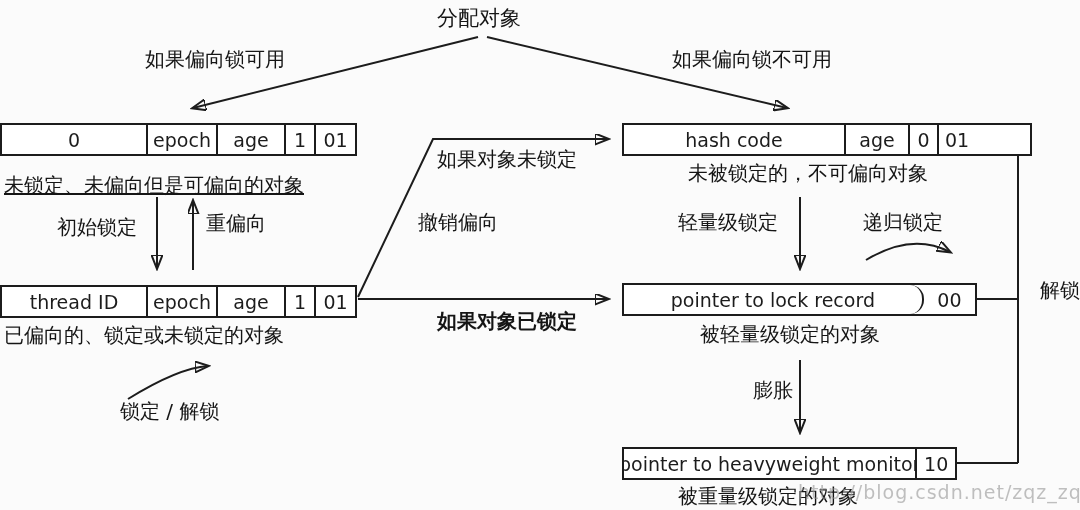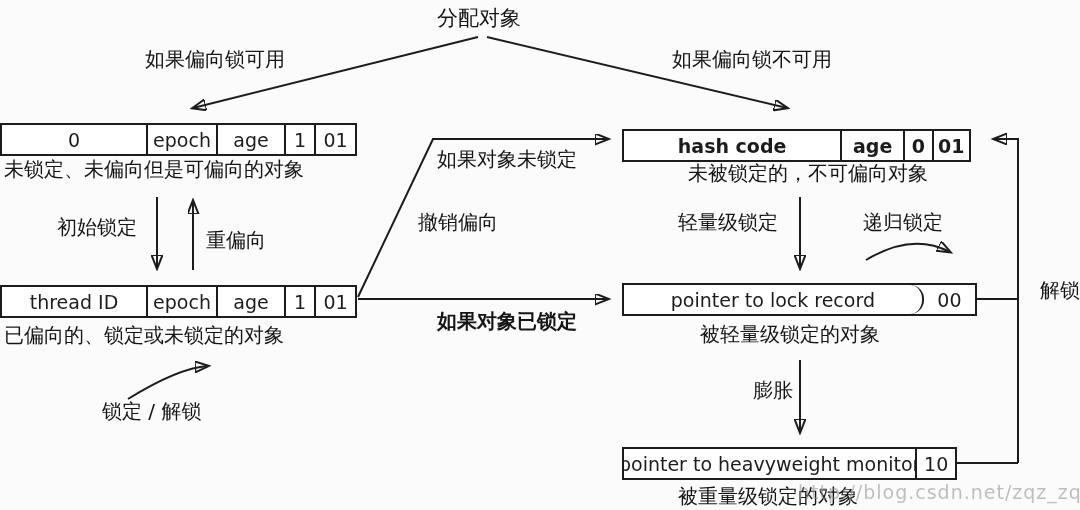--- a/index.html
+++ b/index.html
@@ -63,40 +63,40 @@
   <div class="lbl" style="left:145px;top:46px;">如果偏向锁可用</div>
   <div class="lbl" style="left:672px;top:46px;">如果偏向锁不可用</div>
 
   <div class="box" style="left:0;top:123px;width:357px;">
     <div class="cell" style="width:146px;">0</div>
     <div class="cell" style="width:70px;">epoch</div>
     <div class="cell" style="width:68px;">age</div>
     <div class="cell" style="width:30px;">1</div>
     <div class="cell" style="width:39px;">01</div>
   </div>
-  <div class="lbl" style="left:4px;top:156px;">未锁定、未偏向但是可偏向的对象</div>
+  <div class="lbl" style="left:4px;top:172px;text-decoration:underline;">未锁定、未偏向但是可偏向的对象</div>
 
   <div class="lbl" style="left:57px;top:214px;">初始锁定</div>
-  <div class="lbl" style="left:206px;top:227px;">重偏向</div>
+  <div class="lbl" style="left:206px;top:210px;">重偏向</div>
 
   <div class="box" style="left:0;top:285px;width:357px;">
     <div class="cell" style="width:146px;">thread ID</div>
     <div class="cell" style="width:70px;">epoch</div>
     <div class="cell" style="width:68px;">age</div>
     <div class="cell" style="width:30px;">1</div>
     <div class="cell" style="width:39px;">01</div>
   </div>
   <div class="lbl" style="left:4px;top:322px;">已偏向的、锁定或未锁定的对象</div>
-  <div class="lbl" style="left:102px;top:398px;">锁定 / 解锁</div>
+  <div class="lbl" style="left:120px;top:398px;">锁定 / 解锁</div>
 
   <div class="lbl" style="left:437px;top:146px;">如果对象未锁定</div>
   <div class="lbl" style="left:418px;top:209px;">撤销偏向</div>
   <div class="lbl" style="left:437px;top:308px;font-weight:bold;">如果对象已锁定</div>
 
-  <div class="box" style="left:622px;top:129px;width:349px;font-weight:bold;">
+  <div class="box" style="left:622px;top:123px;width:410px;">
     <div class="cell" style="width:222px;">hash code</div>
     <div class="cell" style="width:64px;">age</div>
     <div class="cell" style="width:29px;">0</div>
     <div class="cell" style="width:36px;">01</div>
   </div>
   <div class="lbl" style="left:660px;top:160px;margin-left:28px;">未被锁定的，不可偏向对象</div>
 
   <div class="lbl" style="left:678px;top:209px;">轻量级锁定</div>
   <div class="lbl" style="left:863px;top:209px;">递归锁定</div>
 

